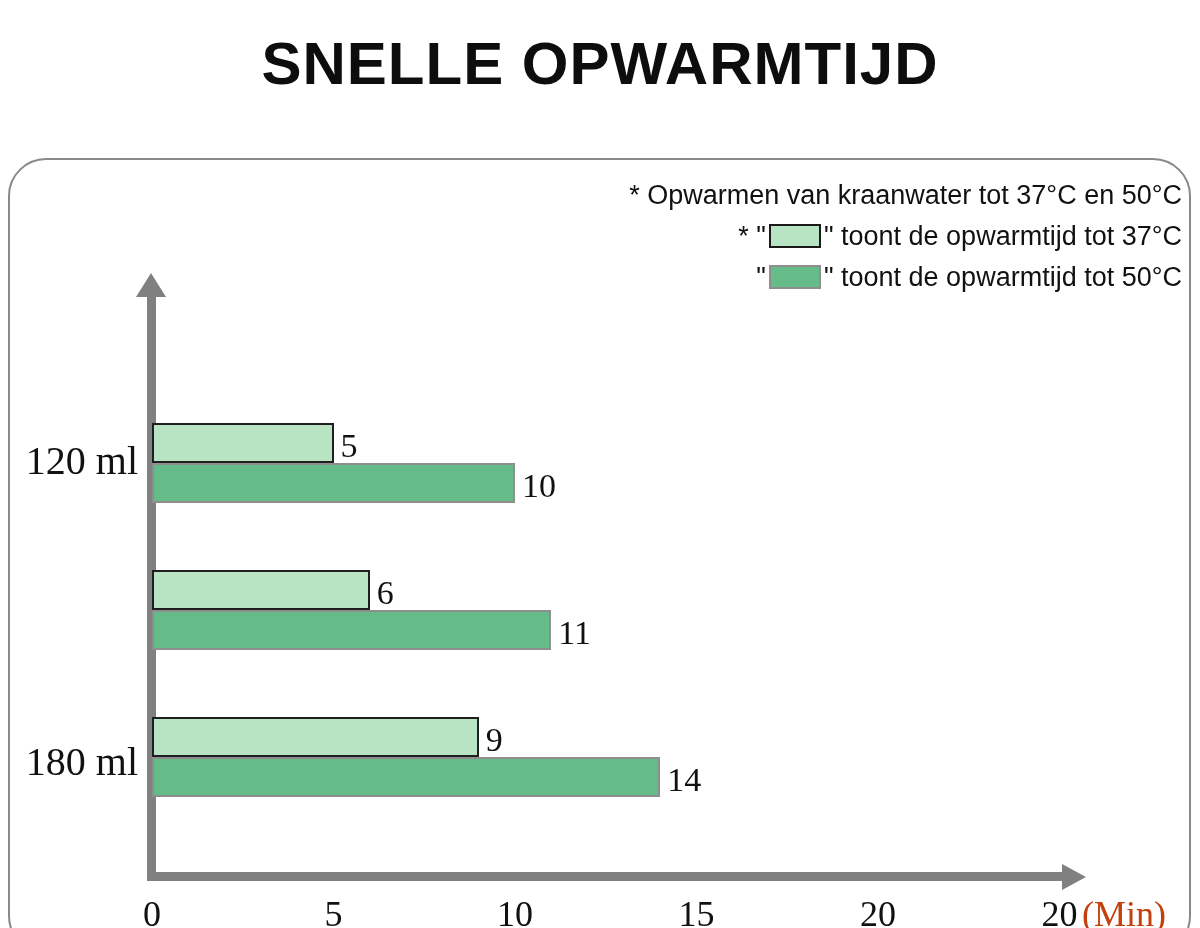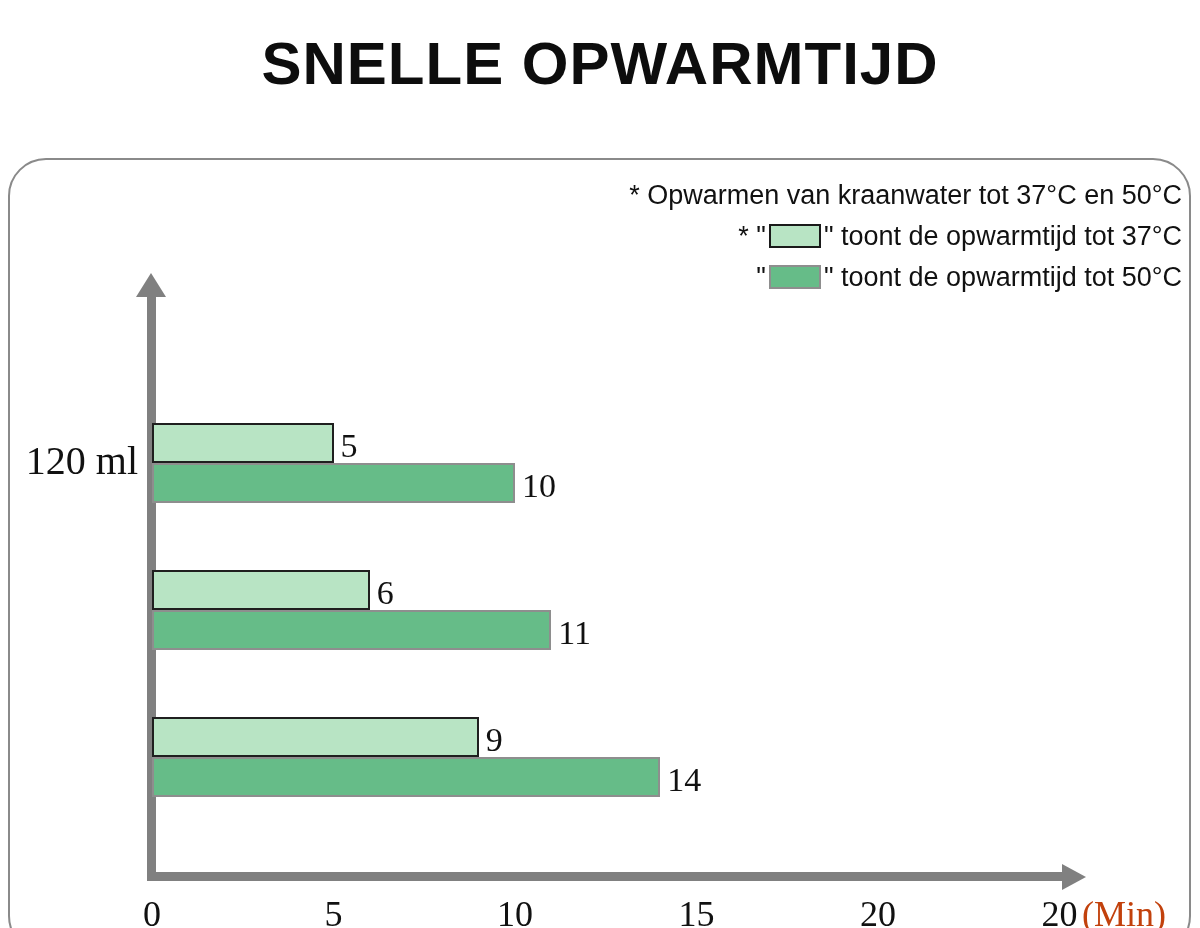--- a/index.html
+++ b/index.html
@@ -218,20 +218,21 @@
     <div class="bar light" id="bar-0-light" style="left: 152px; top: 378px; width: 181.5px;"></div>
     <div class="bar-value" id="val-0-light" style="left: 340.5px; top: 384px;">5</div>
     <div class="bar dark" id="bar-0-dark" style="left: 152px; top: 418px; width: 363px;"></div>
     <div class="bar-value" id="val-0-dark" style="left: 522px; top: 424px;">10</div>
 
     <div class="bar light" id="bar-1-light" style="left: 152px; top: 525px; width: 217.8px;"></div>
     <div class="bar-value" id="val-1-light" style="left: 376.8px; top: 531px;">6</div>
     <div class="bar dark" id="bar-1-dark" style="left: 152px; top: 565px; width: 399.3px;"></div>
     <div class="bar-value" id="val-1-dark" style="left: 558.3px; top: 571px;">11</div>
 
+    <div class="cat-label" style="top:697px;">180 ml</div>
     <div class="bar light" id="bar-2-light" style="left: 152px; top: 672px; width: 326.7px;"></div>
     <div class="bar-value" id="val-2-light" style="left: 485.7px; top: 678px;">9</div>
     <div class="bar dark" id="bar-2-dark" style="left: 152px; top: 712px; width: 508.2px;"></div>
     <div class="bar-value" id="val-2-dark" style="left: 667.2px; top: 718px; text-align: right;">14</div>
 
     <div class="tick-label" id="tick-0" style="left: 152px;">0</div>
     <div class="tick-label" id="tick-1" style="left: 333.5px;">5</div>
     <div class="tick-label" id="tick-2" style="left: 515px;">10</div>
     <div class="tick-label" id="tick-3" style="left: 696.5px;">15</div>
     <div class="tick-label" id="tick-4" style="left: 878px; text-align: right;">20</div>

